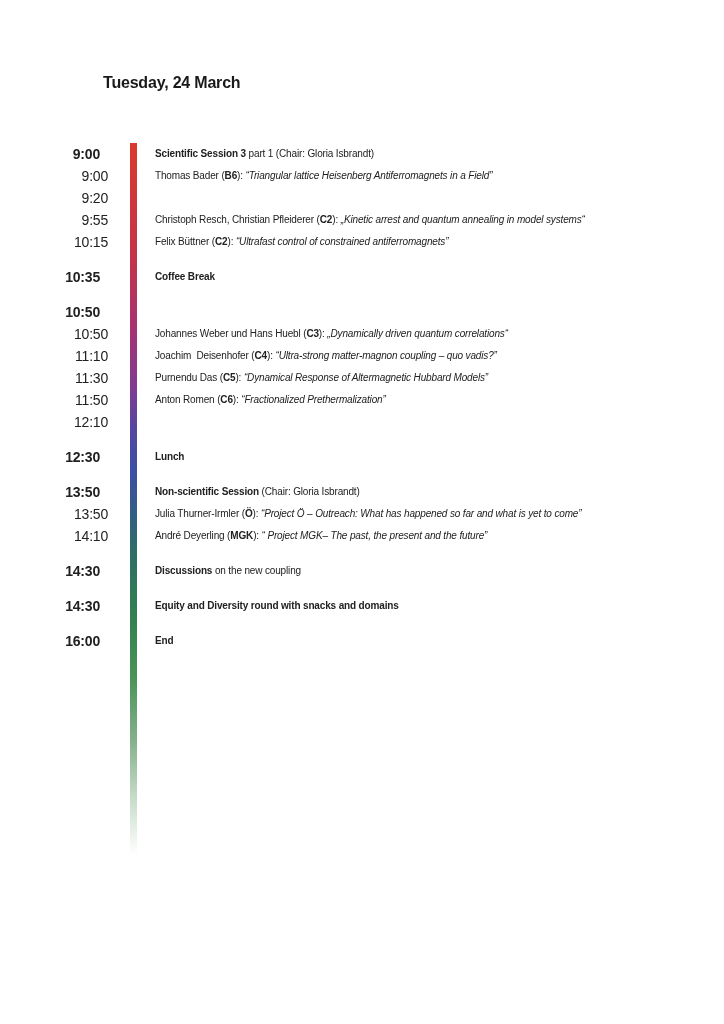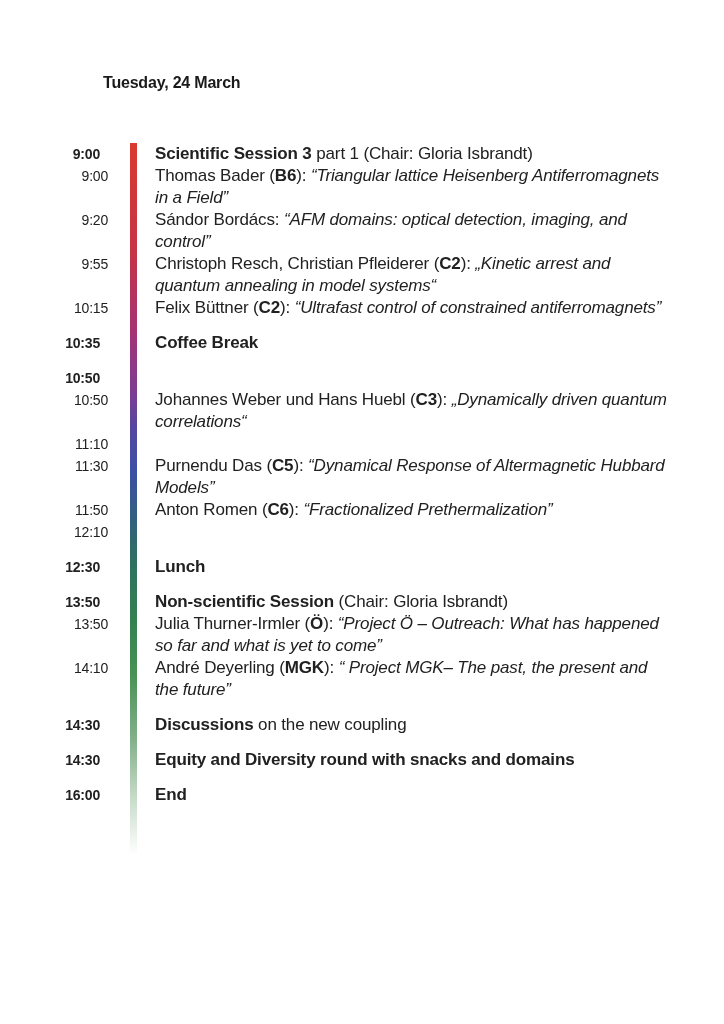--- a/index.html
+++ b/index.html
@@ -60,21 +60,21 @@
     white-space: pre;
     padding-left: 32px;
   }
   .row.session .time, .row.block .time {
     font-weight: bold;
     padding-right: 8px;
   }
   .content {
     margin-left: 47px;
     width: 515px;
-    font-size: 17px;
+    font-size: 10px;
     line-height: 22px;
     letter-spacing: -0.15px;
     white-space: pre-wrap;
   }
   .seg-b { font-weight: bold; }
   .seg-u { text-underline-offset: 2px; }
   .seg-i { font-style: italic; text-align: right; }
 </style>
 </head>
 <body>
@@ -86,21 +86,20 @@
       <div class="row session">
         <div class="time">9:00</div>
         <div class="content"><span class="seg-b">Scientific Session 3</span><span class=""> part 1 (Chair: Gloria Isbrandt)</span></div>
       </div>
       <div class="row talk">
         <div class="time">9:00</div>
         <div class="content"><span class="seg-u">Thomas Bader</span><span class=""> (</span><span class="seg-b">B6</span><span class="">): </span><span class="seg-i">“Triangular lattice Heisenberg Antiferromagnets in a Field”</span></div>
       </div>
       <div class="row talk">
         <div class="time">9:20</div>
-        <div class="content"><span class="seg-u">Sándor Bordács</span><span class="">: </span><span class="seg-i">“AFM domains: optical detection, imaging, and control”</span></div>
       </div>
       <div class="row talk">
         <div class="time">9:55</div>
         <div class="content"><span class="seg-u">Christoph Resch, Christian Pfleiderer </span><span class="">(</span><span class="seg-b">C2</span><span class="">): </span><span class="seg-i">„Kinetic arrest and quantum annealing in model systems“</span></div>
       </div>
       <div class="row talk">
         <div class="time">10:15</div>
         <div class="content"><span class="seg-u">Felix Büttner</span><span class=""> (</span><span class="seg-b">C2</span><span class="">): </span><span class="seg-i">“Ultrafast control of constrained antiferromagnets”</span></div>
       </div>
       <div class="row block">
@@ -109,20 +108,21 @@
       </div>
       <div class="row session">
         <div class="time">10:50</div>
       </div>
       <div class="row talk">
         <div class="time">10:50</div>
         <div class="content"><span class="seg-u">Johannes Weber und Hans Huebl</span><span class=""> (</span><span class="seg-b">C3</span><span class="">): </span><span class="seg-i">„Dynamically driven quantum correlations“</span></div>
       </div>
       <div class="row talk">
         <div class="time">11:10</div>
+        <div class="content"><span class="seg-u">Joachim  Deisenhofer</span><span class=""> (</span><span class="seg-b">C4</span><span class="">): </span><span class="seg-i">“Ultra-strong matter-magnon coupling – quo vadis?”</span></div>
       </div>
       <div class="row talk">
         <div class="time">11:30</div>
         <div class="content"><span class="seg-u">Purnendu Das</span><span class=""> (</span><span class="seg-b">C5</span><span class="">): </span><span class="seg-i">“Dynamical Response of Altermagnetic Hubbard Models”</span></div>
       </div>
       <div class="row talk">
         <div class="time">11:50</div>
         <div class="content"><span class="seg-u">Anton Romen</span><span class=""> (</span><span class="seg-b">C6</span><span class="">): </span><span class="seg-i">“Fractionalized Prethermalization”</span></div>
       </div>
       <div class="row talk">

